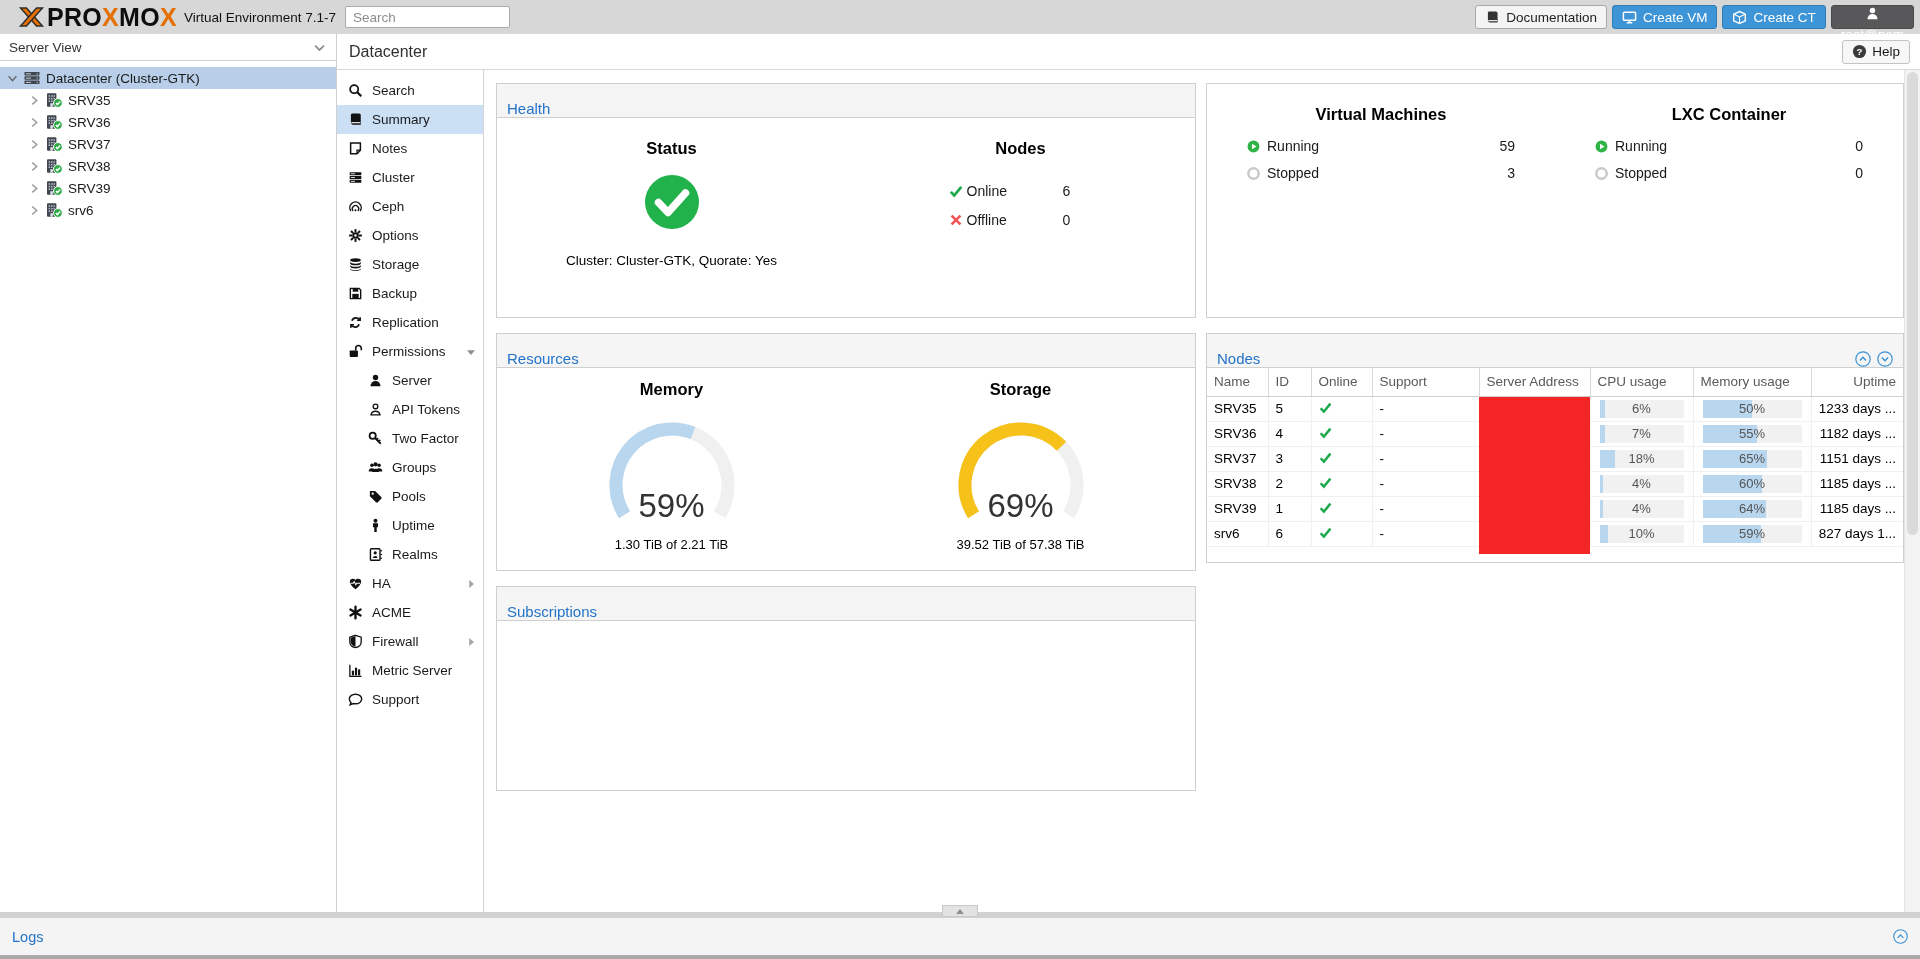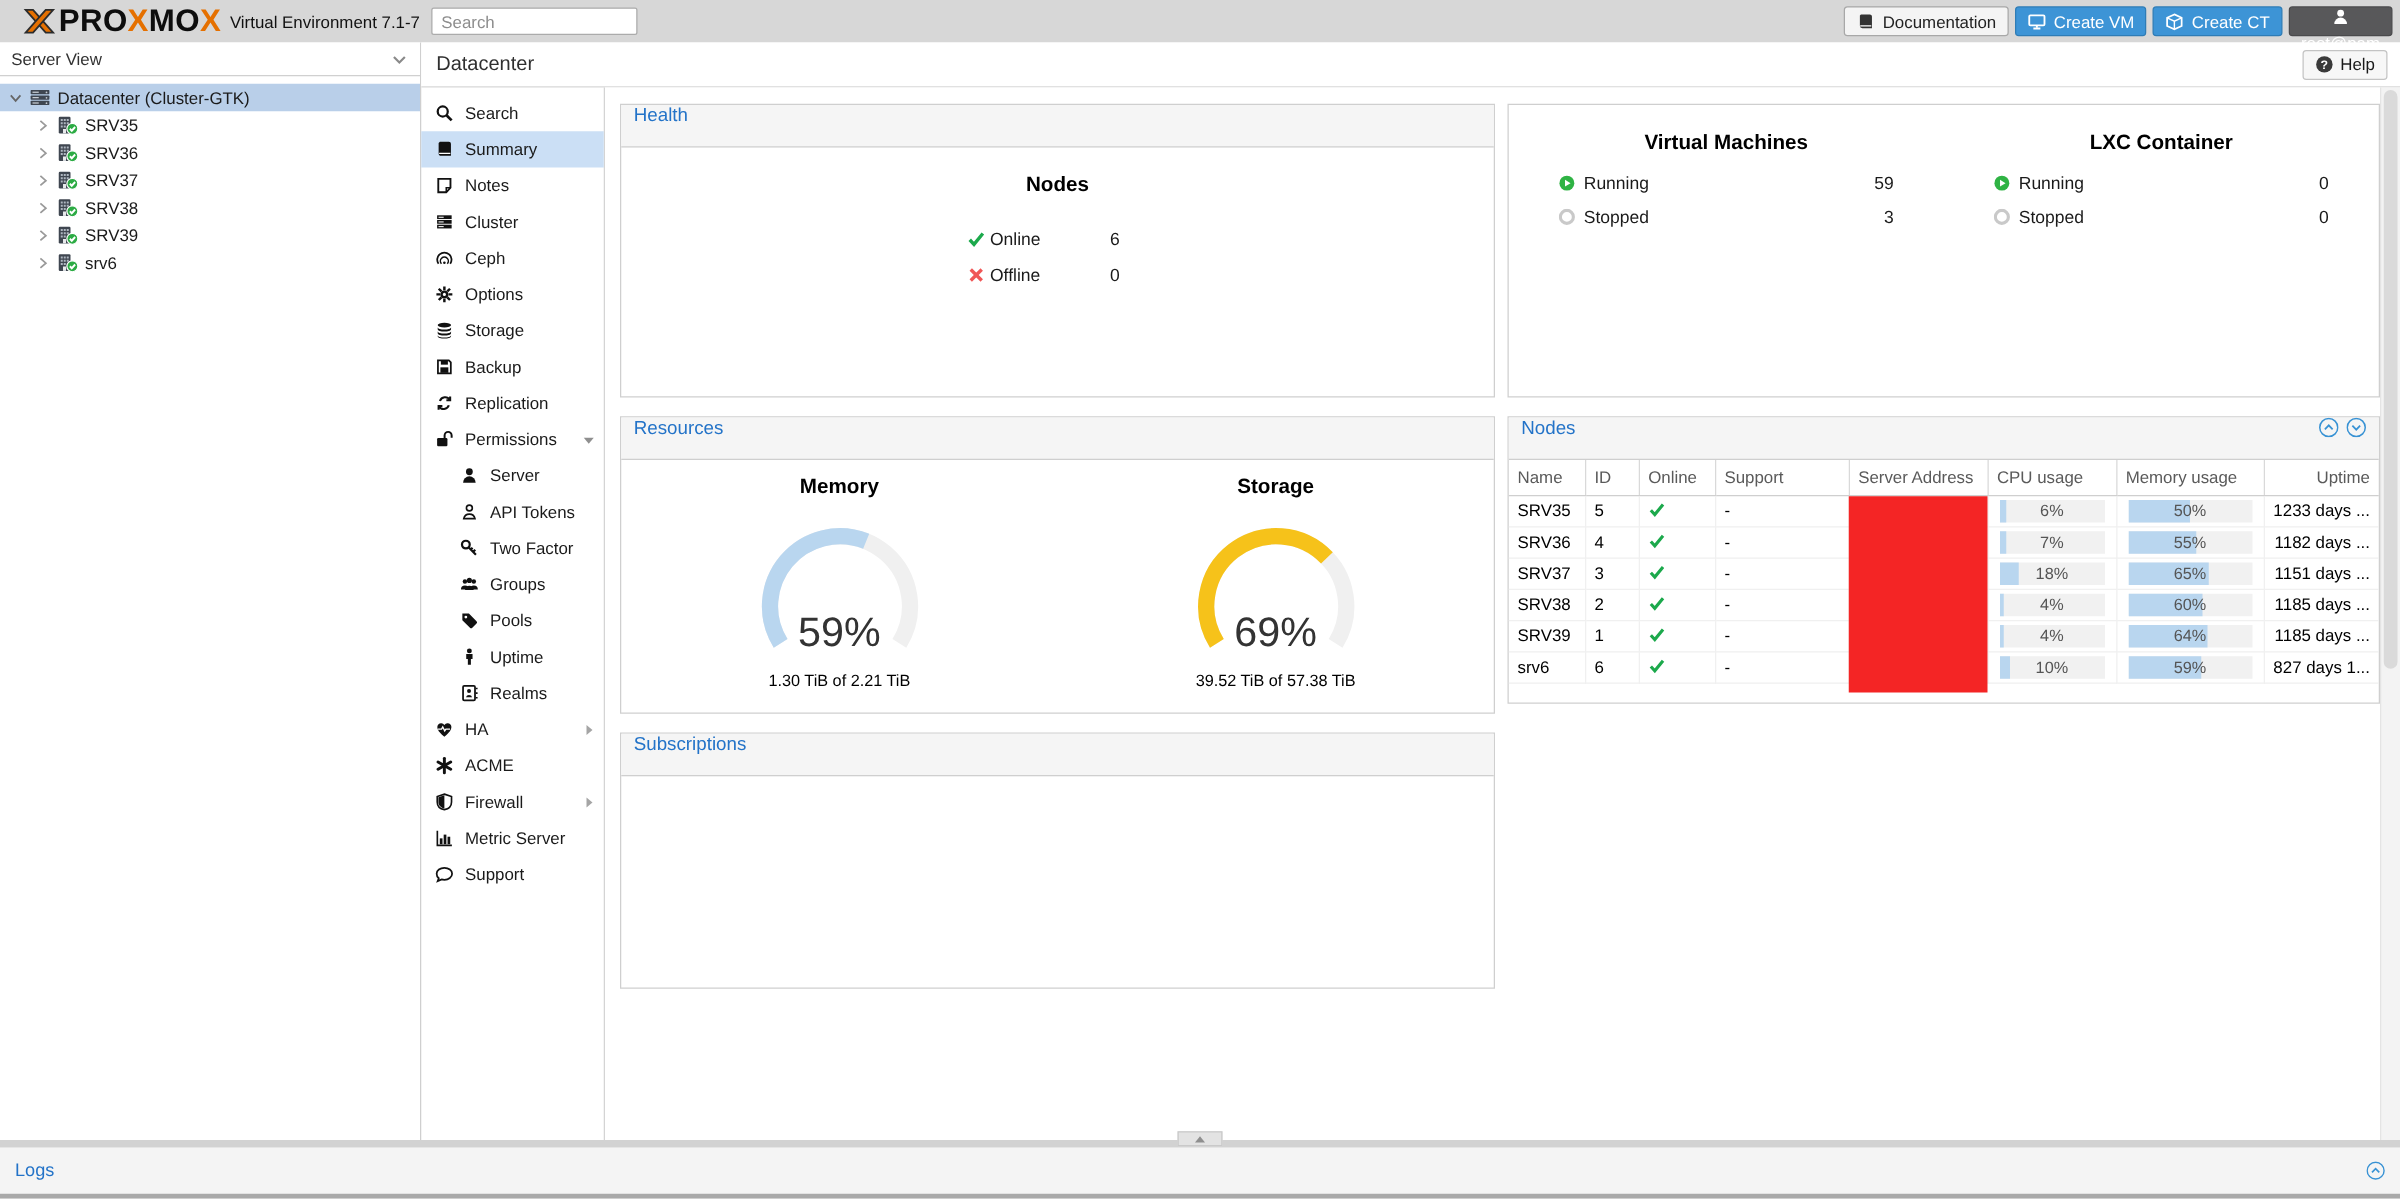--- a/index.html
+++ b/index.html
@@ -45,21 +45,21 @@
   .nav-item { height:29px; display:flex; align-items:center; gap:9px; padding:0 6px 0 11px; font-size:13.5px; cursor:pointer; position:relative; }
   .nav-item.selected { background:#cbdff5; }
   .nav-item.indent { padding-left:31px; }
   .nav-caret { position:absolute; right:7px; }
   .nav-caret svg { width:10px; height:10px; }
 
   .panels { flex:1; padding:13px 0 0 12px; display:flex; gap:10px; background:#fff; min-width:0; }
   .pcol-left { width:700px; flex:none; }
   .pcol-right { width:698px; flex:none; }
   .panel { border:1px solid #cfcfcf; background:#fff; margin-bottom:15px; }
-  .panel-header { height:34px; background:#f5f5f5; border-bottom:1px solid #cfcfcf; display:flex; align-items:flex-start; justify-content:space-between; padding:0 10px; }
+  .panel-header { height:34px; background:#f5f5f5; border-bottom:1px solid #cfcfcf; display:flex; align-items:flex-end; justify-content:space-between; padding:0 10px; }
   .panel-title { color:#2373c8; font-size:15px; }
   .panel-tools { display:flex; gap:6px; }
   .panel-tools .ic svg { width:16px; height:16px; }
 
   
   .two-col-body { display:flex; }
   .health-body { height:200px; }
   .guests-body { height:200px; }
   .h-col { flex:1; display:flex; flex-direction:column; align-items:center; }
   .h-heading { font-weight:bold; font-size:16.5px; margin-top:21px; color:#000; }
@@ -646,20 +646,30 @@
 
       <div class="panels">
         <div class="pcol-left">
 
           <div class="panel" style="height:235px">
             <div class="panel-header">
               <span class="panel-title">Health</span>
             </div>
             <div class="two-col-body health-body">
               <div class="h-col">
+                <div class="h-heading">Status</div>
+                <span class="ic status-circle">
+                    <svg viewBox="0 0 56 56">
+                      <circle cx="28" cy="28" r="27" fill="#21b24b"></circle>
+                      <path d="M14.5 28.5 l9.5 10 L41.5 19" stroke="#fff" stroke-width="7.5" fill="none" stroke-linecap="round" stroke-linejoin="round"></path>
+                    </svg>
+                  </span>
+                <div class="status-caption">Cluster: Cluster-GTK, Quorate: Yes</div>
+              </div>
+              <div class="h-col">
                 <div class="h-heading">Nodes</div>
                 <div class="kv-rows">
                   <div class="kv-row">
                     <span class="ic">
                         <svg viewBox="0 0 14 14">
                           <path d="M1.8 7.8 l3.4 3.7 L12.3 2.8" stroke="#1ca94c" stroke-width="2.7" fill="none"></path>
                         </svg>
                       </span>
                     <span>Online</span>
                     <span>6</span>

